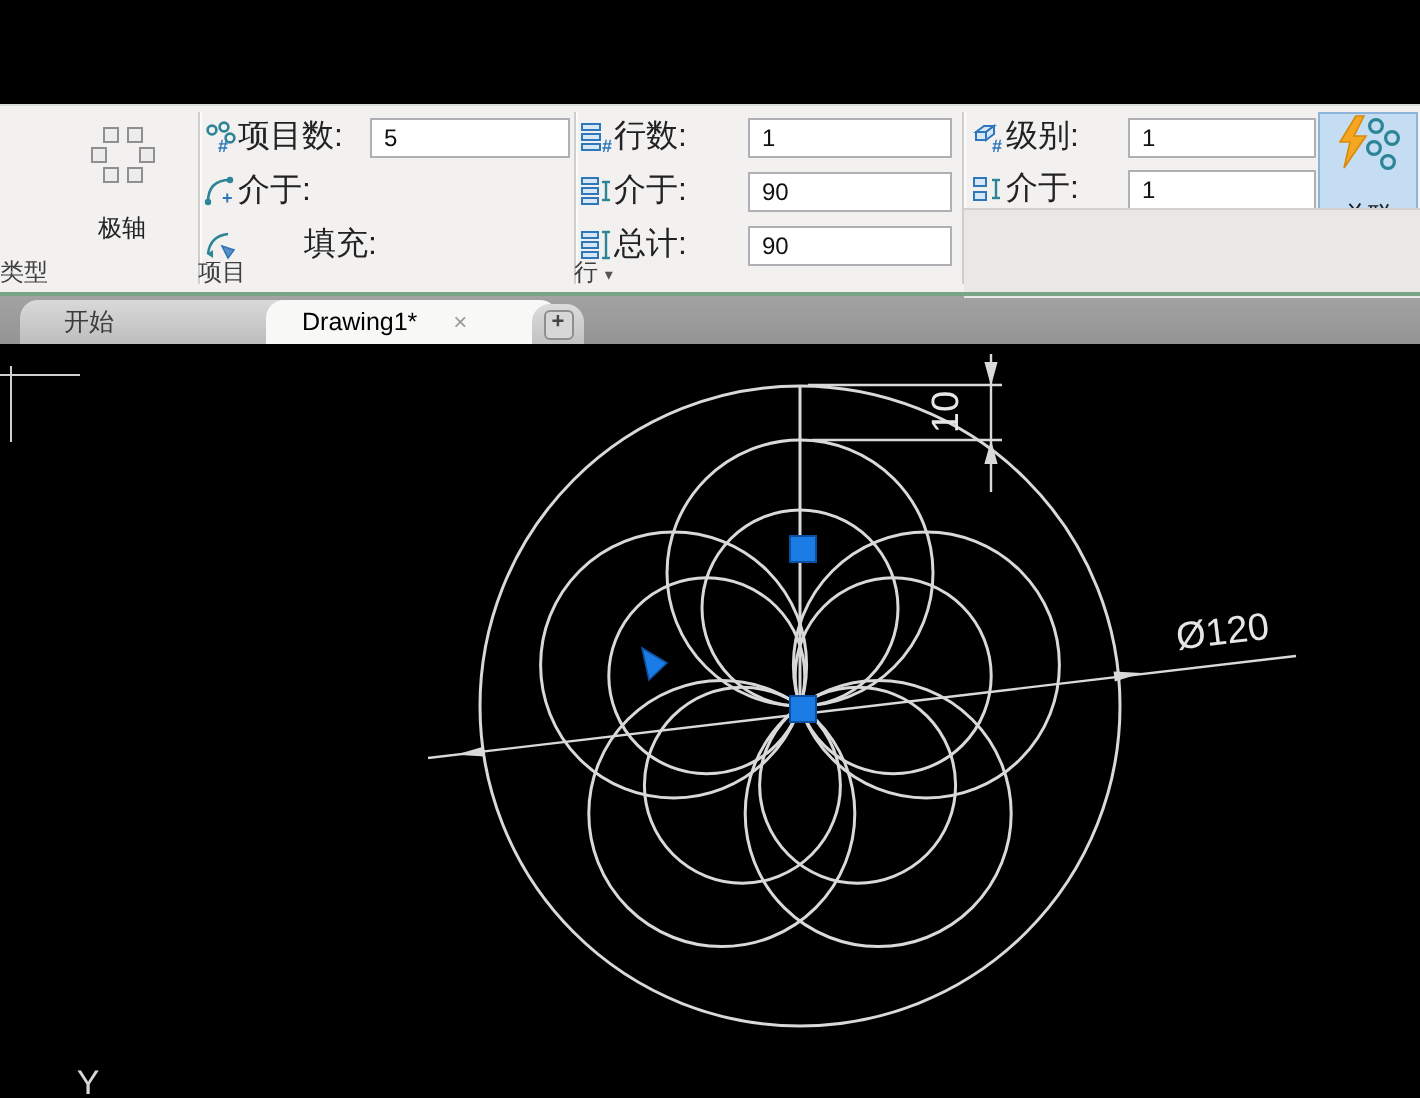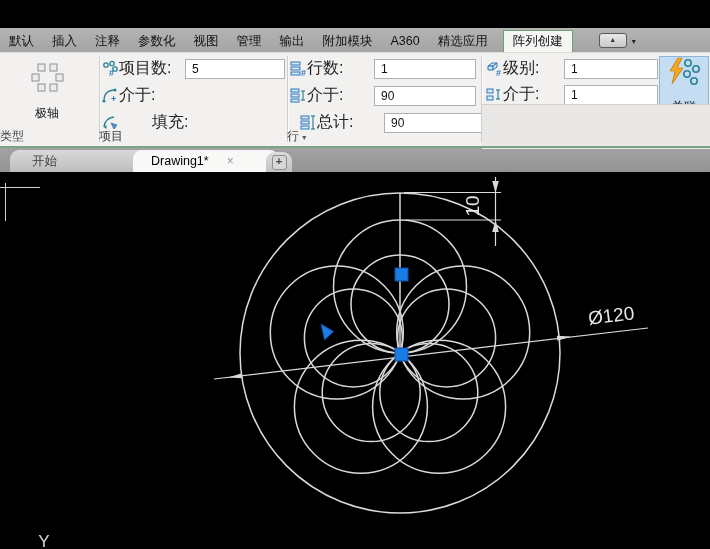--- a/index.html
+++ b/index.html
@@ -31,21 +31,21 @@
   .panel{position:absolute;top:0;height:95px;}
   .seclabel{position:absolute;bottom:3px;left:0;width:100%;text-align:left;
             font-size:12px;color:#3f3f3f;}
   .frow{position:absolute;height:21px;display:flex;align-items:center;}
   .ficon{width:17px;height:17px;display:inline-block;flex:0 0 17px;}
   .flabel{font-size:16px;color:#222;white-space:nowrap;}
   .finput{position:absolute;height:18px;border:1px solid #aeb0b5;background:#fff;
           font-size:12px;color:#111;padding:0 0 0 6px;font-family:"Liberation Sans",sans-serif;}
 
   
-  .polarbtn{position:absolute;left:12px;top:6px;width:70px;height:72px;text-align:center;}
+  .polarbtn{position:absolute;left:26px;top:6px;width:70px;height:72px;text-align:center;}
   .polarbtn .plabel{font-size:12px;color:#222;margin-top:2px;}
 
   
   .assocbtn{position:absolute;left:659px;top:3px;width:48px;height:90px;
             background:#c5ddf3;border:1px solid #8db4d9;text-align:center;z-index:2;}
   .assocbtn .alabel{font-size:12.5px;color:#1a1a1a;margin-top:6px;}
 
   
   .grayoverlay{position:absolute;left:482px;top:51px;width:228px;height:44px;
                background:#e9e8e7;border-top:1px solid #d2d1d0;z-index:5;}
@@ -69,35 +69,20 @@
   .canvas{position:absolute;left:0;top:172px;width:710px;height:377px;background:#000;}
   .canvas svg{display:block;}
 </style>
 </head>
 <body>
 
 <div class="screen">
 
   <div class="titlebar"></div>
 
-  <div class="tabrow">
-    <div class="rtab">默认</div>
-    <div class="rtab">插入</div>
-    <div class="rtab">注释</div>
-    <div class="rtab">参数化</div>
-    <div class="rtab">视图</div>
-    <div class="rtab">管理</div>
-    <div class="rtab">输出</div>
-    <div class="rtab">附加模块</div>
-    <div class="rtab">A360</div>
-    <div class="rtab">精选应用</div>
-    <div class="rtab active">阵列创建</div>
-    <div class="minbtn">▴</div>
-    <div class="tabdrop">▾</div>
-  </div>
 
   <div class="ribbon">
 
     <div class="panel" style="left:0;width:99px;">
       <div class="polarbtn">
         <span>
           <svg width="44" height="40" viewBox="0 0 44 40">
             <g fill="#ececec" stroke="#8f8f8f" stroke-width="1">
               <rect x="13" y="5" width="7" height="7"></rect>
                 <rect x="25" y="5" width="7" height="7"></rect>
@@ -181,21 +166,21 @@
             <g stroke="#2c8496" stroke-width="1.2">
               <line x1="13" y1="4" x2="13" y2="13"></line>
                 <line x1="11" y1="4" x2="15" y2="4"></line>
                 <line x1="11" y1="13" x2="15" y2="13"></line>
             </g>
           </svg>
         </span>
         <span class="flabel">介于:</span>
         <input class="finput" style="left: 84px; width: 94px;" value="90">
       </div>
-      <div class="frow" style="left:13px;top:59px;width:188px;">
+      <div class="frow" style="left:3px;top:59px;width:188px;">
         <span class="ficon">
           <svg width="17" height="17" viewBox="0 0 17 17">
             <g fill="#d6e7f6" stroke="#2e77bb" stroke-width="1">
               <rect x="1" y="2" width="8" height="3"></rect>
                 <rect x="1" y="7" width="8" height="3"></rect>
                 <rect x="1" y="12" width="8" height="3"></rect>
             </g>
             <g stroke="#2c8496" stroke-width="1.2">
               <line x1="13" y1="2" x2="13" y2="15"></line>
                 <line x1="11" y1="2" x2="15" y2="2"></line>

